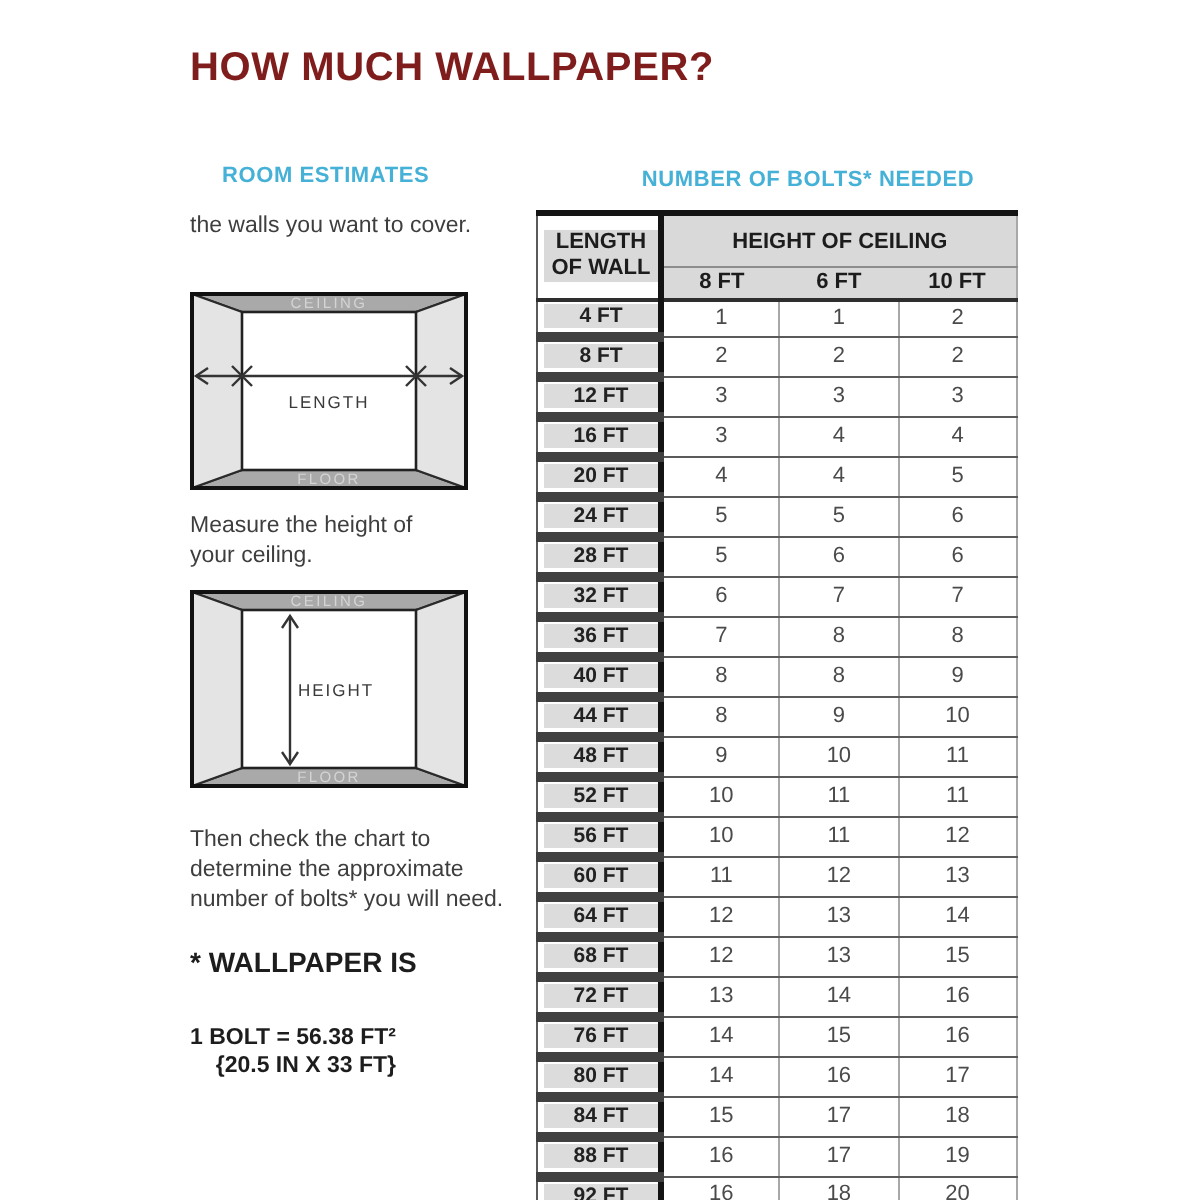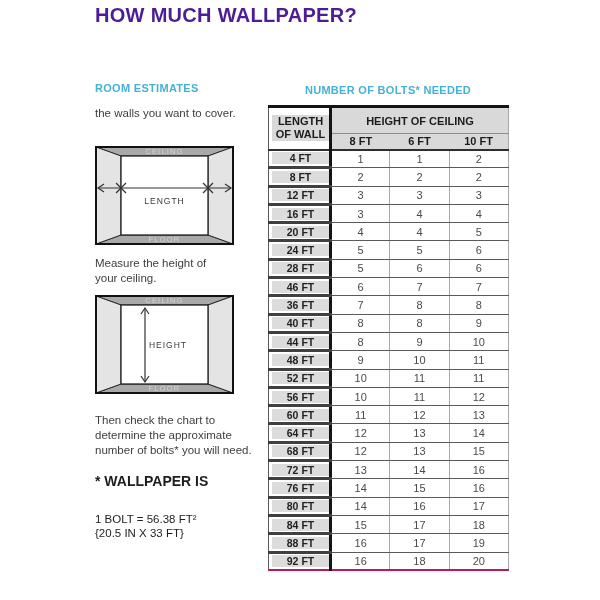--- a/index.html
+++ b/index.html
@@ -1,33 +1,33 @@
 <!DOCTYPE html>
 <html><head>
 <meta charset="utf-8">
 <style>
   html, body { margin: 0; padding: 0; background: #ffffff; }
   .page {
     position: relative; width: 600px; height: 600px; background: #ffffff;
     font-family: "Liberation Sans", sans-serif; overflow: hidden;
   }
   .page-title {
-    position: absolute; left: 95px; top: 4px;
-    font-size: 20px; font-weight: bold; color: #4c1d95; letter-spacing: 0.3px;
+    position: absolute; left: 95px; top: 23px;
+    font-size: 20px; font-weight: bold; color: #7f1d1d; letter-spacing: 0.3px;
   }
   .section-heading {
-    font-size: 11px; font-weight: bold; color: #46b1d7; letter-spacing: 0.3px;
+    font-size: 11px; font-weight: bold; color: #46b1d7; letter-spacing: 0.3px; margin-left: 16px;
   }
   
   .left-col { position: absolute; left: 95px; top: 82px; width: 160px; }
   .left-col .abs { position: absolute; left: 0; }
   .para { font-size: 11.5px; color: #3e3e3e; line-height: 15px; }
   .footnote { font-size: 14px; font-weight: bold; color: #1d1d1d; line-height: 14px; }
   .footnote .indent { padding-left: 7px; }
-  .boltspec { font-size: 11.5px; font-weight: normal; color: #1d1d1d; line-height: 14px; }
+  .boltspec { font-size: 11.5px; font-weight: bold; color: #1d1d1d; line-height: 14px; text-align: right; }
   .room-svg { display: block; }
   
   .table-col { position: absolute; left: 268px; top: 84px; width: 240px; }
   .table-heading { text-align: center; width: 240px; }
   table.bolts {
     border-collapse: collapse; table-layout: fixed; width: 240px;
     margin-top: 9px; border-top: 3.5px solid #141414;
   }
   table.bolts col.c1 { width: 62px; }
   table.bolts col.c2, table.bolts col.c3, table.bolts col.c4 { width: 59.3px; }
@@ -48,21 +48,21 @@
     background: #d9d9d9; border-bottom: 1px solid #8d8d8d; border-right: 1px solid #a8a8a8;
     font-size: 11px; font-weight: bold; color: #1c1c1c; text-align: center; padding: 0;
   }
   th.sub {
     background: #d9d9d9; border-bottom: 2px solid #2e2e2e;
     font-size: 11px; font-weight: bold; color: #1c1c1c; text-align: center; padding: 0;
   }
   th.sub:last-child { border-right: 1px solid #a8a8a8; }
   tbody th.rowlabel {
     background: #ffffff; border-left: 1px solid #5a5a5a; border-right: 3px solid #141414;
-    border-bottom: 3px solid #404040; padding: 1.5px 0 1.5px 3px;
+    border-bottom: 5px solid #404040; padding: 1.5px 0 1.5px 3px;
   }
   tbody th.rowlabel .fill {
     background: #dcdcdc; height: 100%; display: flex; align-items: center; justify-content: center;
     font-size: 10.5px; font-weight: bold; color: #222222;
   }
   tbody td {
     border-bottom: 1px solid #5a5a5a; border-left: 1px solid #a8a8a8;
     text-align: center; font-size: 11px; color: #4a4a4a; padding: 0;
   }
   tbody td:last-child { border-right: 1px solid #a8a8a8; }
@@ -225,21 +225,21 @@
           <tr>
             <th class="rowlabel">
               <div class="fill">28 FT</div>
             </th>
             <td>5</td>
             <td>6</td>
             <td>6</td>
           </tr>
           <tr>
             <th class="rowlabel">
-              <div class="fill">46 FT</div>
+              <div class="fill">32 FT</div>
             </th>
             <td>6</td>
             <td>7</td>
             <td>7</td>
           </tr>
           <tr>
             <th class="rowlabel">
               <div class="fill">36 FT</div>
             </th>
             <td>7</td>

